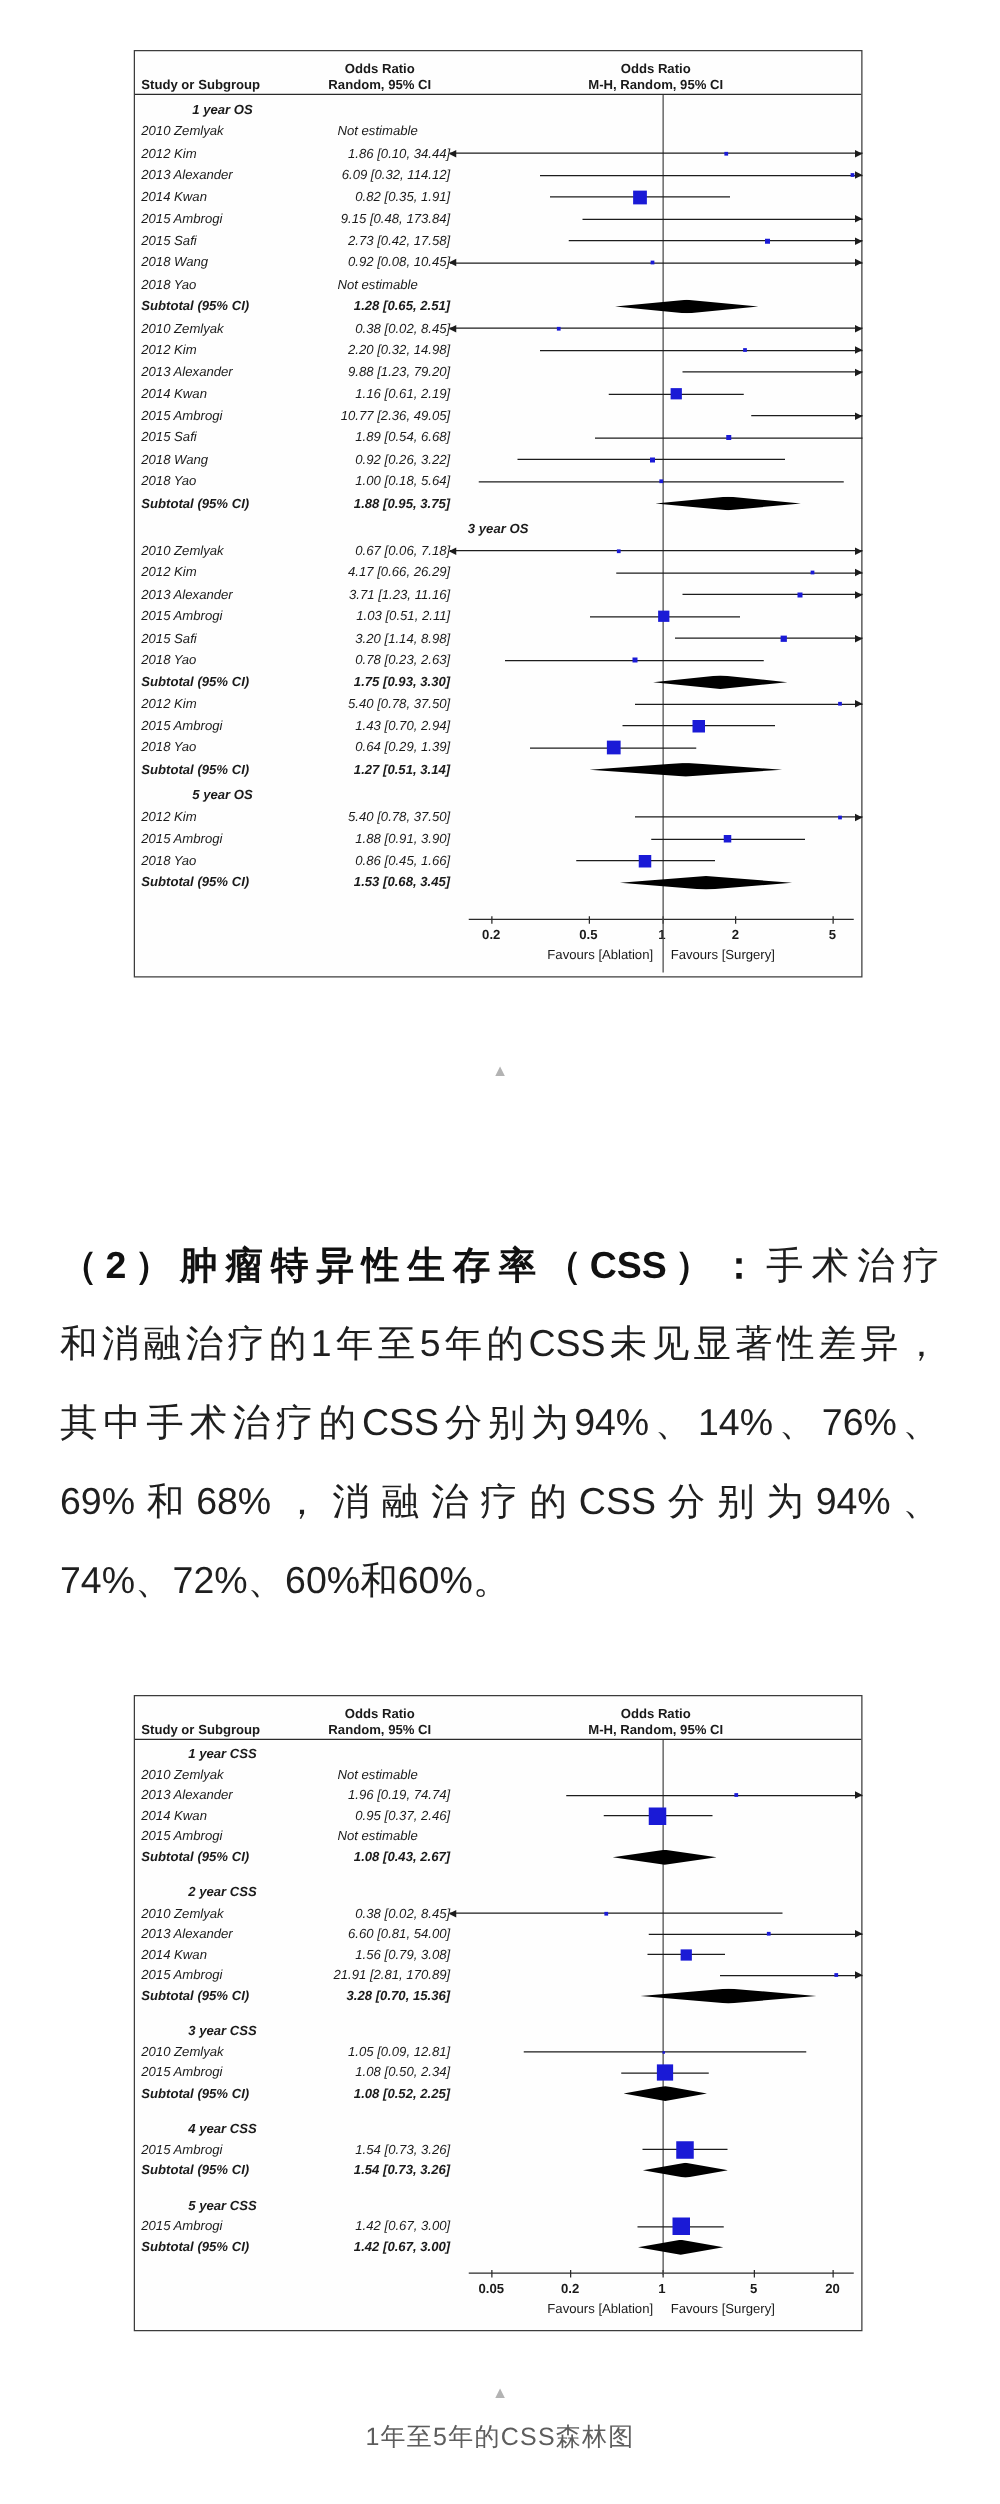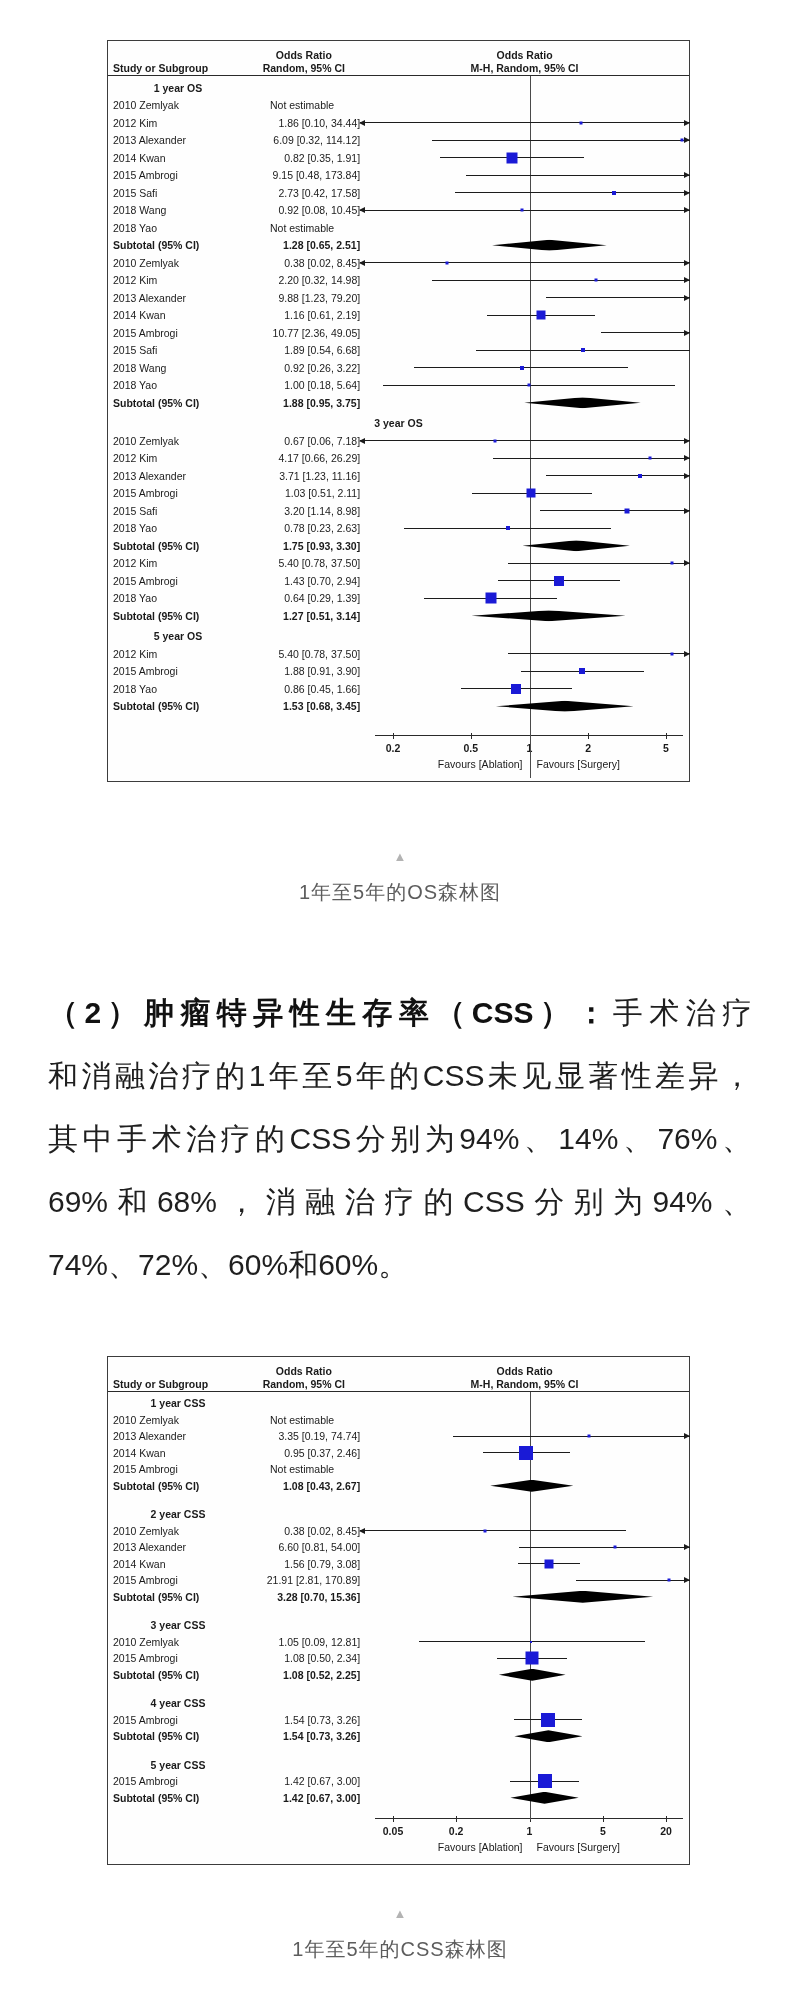--- a/index.html
+++ b/index.html
@@ -8,21 +8,21 @@
 
   
   .plot{position:absolute;left:107px;width:583px;background:#fefefe;
         border:1px solid #3c3c3c;box-sizing:border-box;padding-top:4px;}
   .plot-header{display:flex;align-items:flex-end;border-bottom:1.4px solid #2a2a2a;
                font-weight:bold;font-size:10.5px;line-height:13px;height:30px;}
   .ph-c1{width:140px;padding-left:5px;box-sizing:border-box;}
   .ph-c2{width:113px;text-align:center;}
   .ph-c3{width:330px;text-align:center;}
   .plot-body{position:relative;padding-top:3px;}
-  .frow{display:flex;align-items:center;position:relative;z-index:1;}
+  .frow{display:flex;align-items:center;position:relative;z-index:1;font-style:italic;}
   .cell-study{width:140px;padding-left:5px;box-sizing:border-box;font-size:10.5px;white-space:nowrap;}
   .cell-or{width:113px;text-align:right;font-size:10.5px;white-space:nowrap;box-sizing:border-box;}
   .cell-or.ne{padding-right:26px;}
   .cell-chart{width:330px;position:relative;height:100%;}
   .frow.sub .cell-study,.frow.sub .cell-or{font-weight:bold;}
   .group-label{display:block;width:140px;text-align:center;font-weight:bold;font-size:10.5px;}
   .ci{position:absolute;top:50%;height:1.2px;margin-top:-0.6px;background:#1c1c1c;}
   .marker{position:absolute;top:50%;transform:translate(-50%,-50%);background:#1a1ad6;}
   .diamond{position:absolute;top:50%;transform:translateY(-50%);background:#000;
            clip-path:polygon(0 50%,50% 0,100% 50%,50% 100%);}
@@ -358,21 +358,20 @@
         <div class="tl" style="left: 227.287px;">2</div>
         <div class="tm" style="left: 305px;"></div>
         <div class="tl" style="left: 305px;">5</div>
         <div class="fav" style="right: 168.5px;">Favours [Ablation]</div>
         <div class="fav" style="left: 175.5px;">Favours [Surgery]</div>
       </div>
     <div class="vline" style="left: 422px; top: 35px; height: 702px;"></div>
   </div>
 
   <div class="cap-tri" style="top:849px;">▲</div>
-  <div class="cap-txt" style="top:879px;">1年至5年的OS森林图</div>
 
   <div class="para" style="top:981px;">
     <div class="jline"><span class="lead">（2）肿瘤特异性生存率（CSS）：</span><span>手术治疗</span></div>
     <div class="jline">和消融治疗的1年至5年的CSS未见显著性差异，</div>
     <div class="jline">其中手术治疗的CSS分别为94%、14%、76%、</div>
     <div class="jline">69%和68%，消融治疗的CSS分别为94%、</div>
     <div class="jlast">74%、72%、60%和60%。</div>
   </div>
 
   <div class="plot" id="plot-css" style="top:1356px;">
@@ -391,21 +390,21 @@
         <div class="frow" style="height: 16.5px;">
           <span class="group-label">1 year CSS</span>
         </div>
         <div class="frow" style="height: 16.5px;">
           <span class="cell-study">2010 Zemlyak</span>
           <span class="cell-or ne">Not estimable</span>
           <div class="cell-chart"></div>
         </div>
         <div class="frow" style="height: 16.5px;">
           <span class="cell-study">2013 Alexander</span>
-          <span class="cell-or">3.35 [0.19, 74.74]</span>
+          <span class="cell-or">1.96 [0.19, 74.74]</span>
           <div class="cell-chart">
             <div class="ci" style="left: 92.8291px; width: 237.171px;"></div>
             <div class="ah r"></div>
             <div class="marker" style="left: 228.482px; width: 3px; height: 3px;"></div>
           </div>
         </div>
         <div class="frow" style="height: 16.5px;">
           <span class="cell-study">2014 Kwan</span>
           <span class="cell-or">0.95 [0.37, 2.46]</span>
           <div class="cell-chart">

